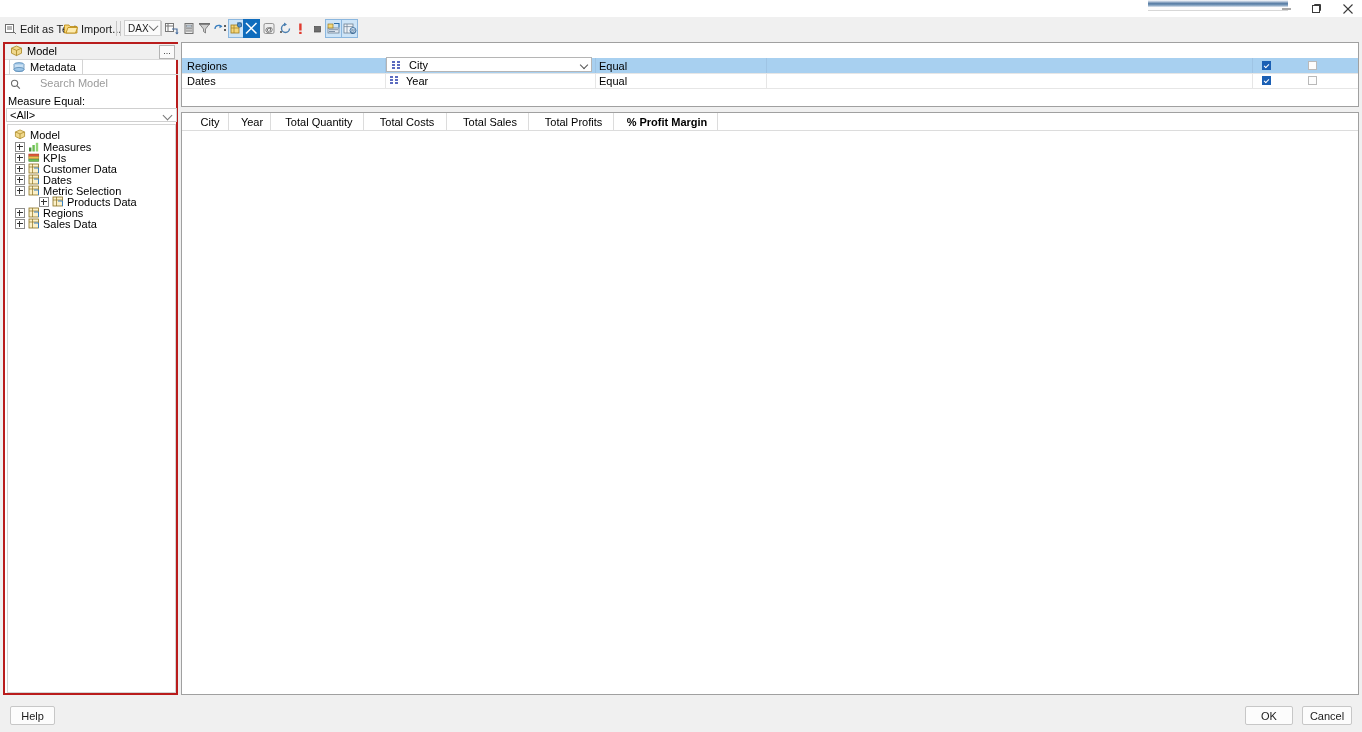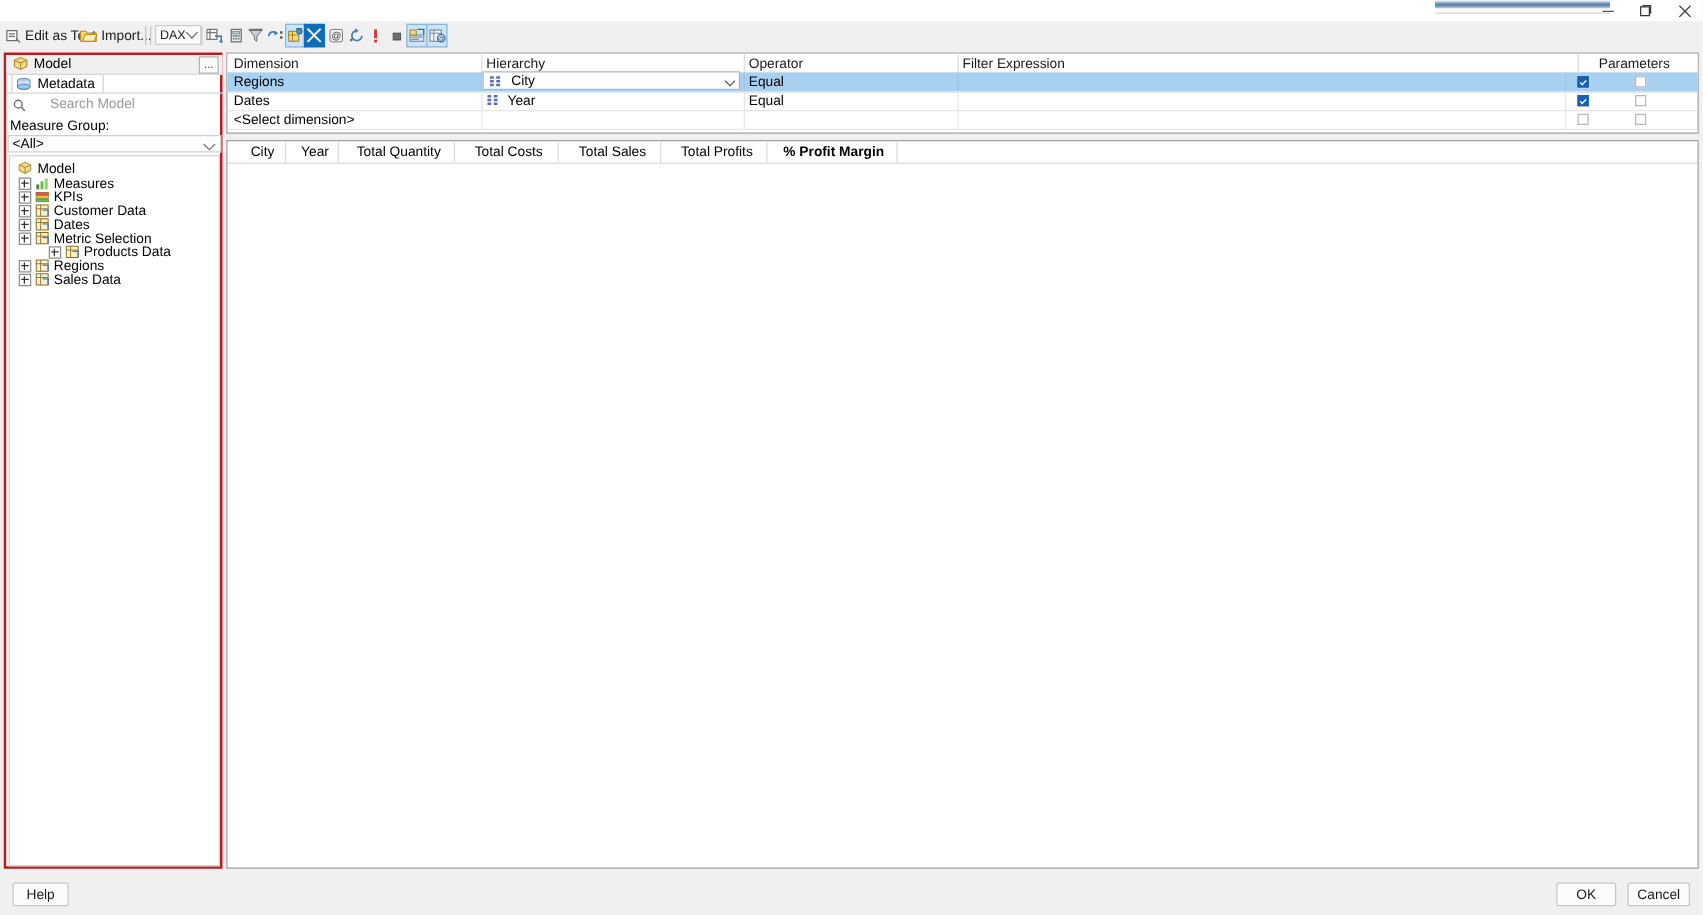--- a/index.html
+++ b/index.html
@@ -366,21 +366,21 @@
   <div class="lp-tabline"></div>
 
   <div class="searchbox">
     <svg style="position:absolute;left:3px;top:2px;" width="11" height="11" viewBox="0 0 11 11">
       <circle cx="4.6" cy="4.3" r="3.1" fill="none" stroke="#6b6b6b" stroke-width="1.1"></circle>
       <line x1="6.9" y1="6.6" x2="9.8" y2="9.6" stroke="#6b6b6b" stroke-width="1.2"></line>
     </svg>
     <span class="txt">Search Model</span>
   </div>
 
-  <div class="mglabel">Measure Group:</div>
+  <div class="mglabel">Measure Equal:</div>
   <div class="mgcombo">
     <span>&lt;All&gt;</span>
     <span class="carat"></span>
   </div>
 
   <div class="treebox">
     <div class="tnode" style="left:6px;top:4px;">
       <svg width="12" height="11" viewBox="0 0 13 12" style="margin-right:4px;flex:0 0 auto;">
         <path d="M6.5 1 L11.5 3.2 L11.5 8.2 L6.5 10.6 L1.5 8.2 L1.5 3.2 Z" fill="#f0d88c" stroke="#a8851f" stroke-width="0.8"></path>
         <path d="M1.5 3.2 L6.5 5.4 L11.5 3.2" fill="none" stroke="#a8851f" stroke-width="0.8"></path>
@@ -471,31 +471,20 @@
         <line x1="1" y1="4" x2="10.5" y2="4" stroke="#8a7020" stroke-width="0.7"></line>
         <line x1="4.5" y1="1" x2="4.5" y2="10" stroke="#8a7020" stroke-width="0.7"></line>
         <path d="M6 5 L10.5 5 L10.5 10" fill="none" stroke="#3a7fbf" stroke-width="1"></path>
       </svg>
       <span>Sales Data</span>
     </div>
   </div>
 </div>
 
 <div class="filtergrid">
-  <div class="fg-headrow">
-    <span class="fg-h" style="left:5px;">Dimension</span>
-    <span class="fg-h" style="left:207px;">Hierarchy</span>
-    <span class="fg-h" style="left:417px;">Operator</span>
-    <span class="fg-h" style="left:588px;">Filter Expression</span>
-    <span class="fg-h" style="left:1097px;">Parameters</span>
-    <div class="fg-vsep" style="left:203px;"></div>
-    <div class="fg-vsep" style="left:413px;"></div>
-    <div class="fg-vsep" style="left:584px;"></div>
-    <div class="fg-vsep" style="left:1080px;"></div>
-  </div>
 
   <div class="fg-row sel" style="top:15px;">
     <span class="fg-cell" style="left:5px;">Regions</span>
     <span class="fg-cell" style="left:417px;">Equal</span>
     <div class="cbx on" style="left:1080px;top:3px;"></div>
     <div class="cbx" style="left:1126px;top:3px;"></div>
     <div class="fg-colsep" style="left:203px;top:0;height:15px;background:#9fc4e4;"></div>
     <div class="fg-colsep" style="left:413px;top:0;height:15px;background:#9fc4e4;"></div>
     <div class="fg-colsep" style="left:584px;top:0;height:15px;background:#9fc4e4;"></div>
     <div class="fg-colsep" style="left:1070px;top:0;height:15px;background:#9fc4e4;"></div>
@@ -507,29 +496,20 @@
     <div class="hierIcon" style="left:208px;top:3px;"></div>
     <span class="fg-cell" style="left:224px;">Year</span>
     <div class="cbx on" style="left:1080px;top:3px;"></div>
     <div class="cbx" style="left:1126px;top:3px;"></div>
     <div class="fg-colsep" style="left:203px;top:0;height:15px;"></div>
     <div class="fg-colsep" style="left:413px;top:0;height:15px;"></div>
     <div class="fg-colsep" style="left:584px;top:0;height:15px;"></div>
     <div class="fg-colsep" style="left:1070px;top:0;height:15px;"></div>
   </div>
 
-  <div class="fg-row" style="top:45px;">
-    <span class="fg-cell" style="left:5px;">&lt;Select dimension&gt;</span>
-    <div class="cbx" style="left:1080px;top:3px;"></div>
-    <div class="cbx" style="left:1126px;top:3px;"></div>
-    <div class="fg-colsep" style="left:203px;top:0;height:15px;"></div>
-    <div class="fg-colsep" style="left:413px;top:0;height:15px;"></div>
-    <div class="fg-colsep" style="left:584px;top:0;height:15px;"></div>
-    <div class="fg-colsep" style="left:1070px;top:0;height:15px;"></div>
-  </div>
 </div>
 
 <div class="hiercombo">
   <div class="hierIcon" style="left:5px;top:3px;"></div>
   <span style="position:absolute;left:22px;top:1px;font-size:11px;">City</span>
   <span class="carat"></span>
 </div>
 
 <div class="resultgrid">
   <div class="rg-headrow">

